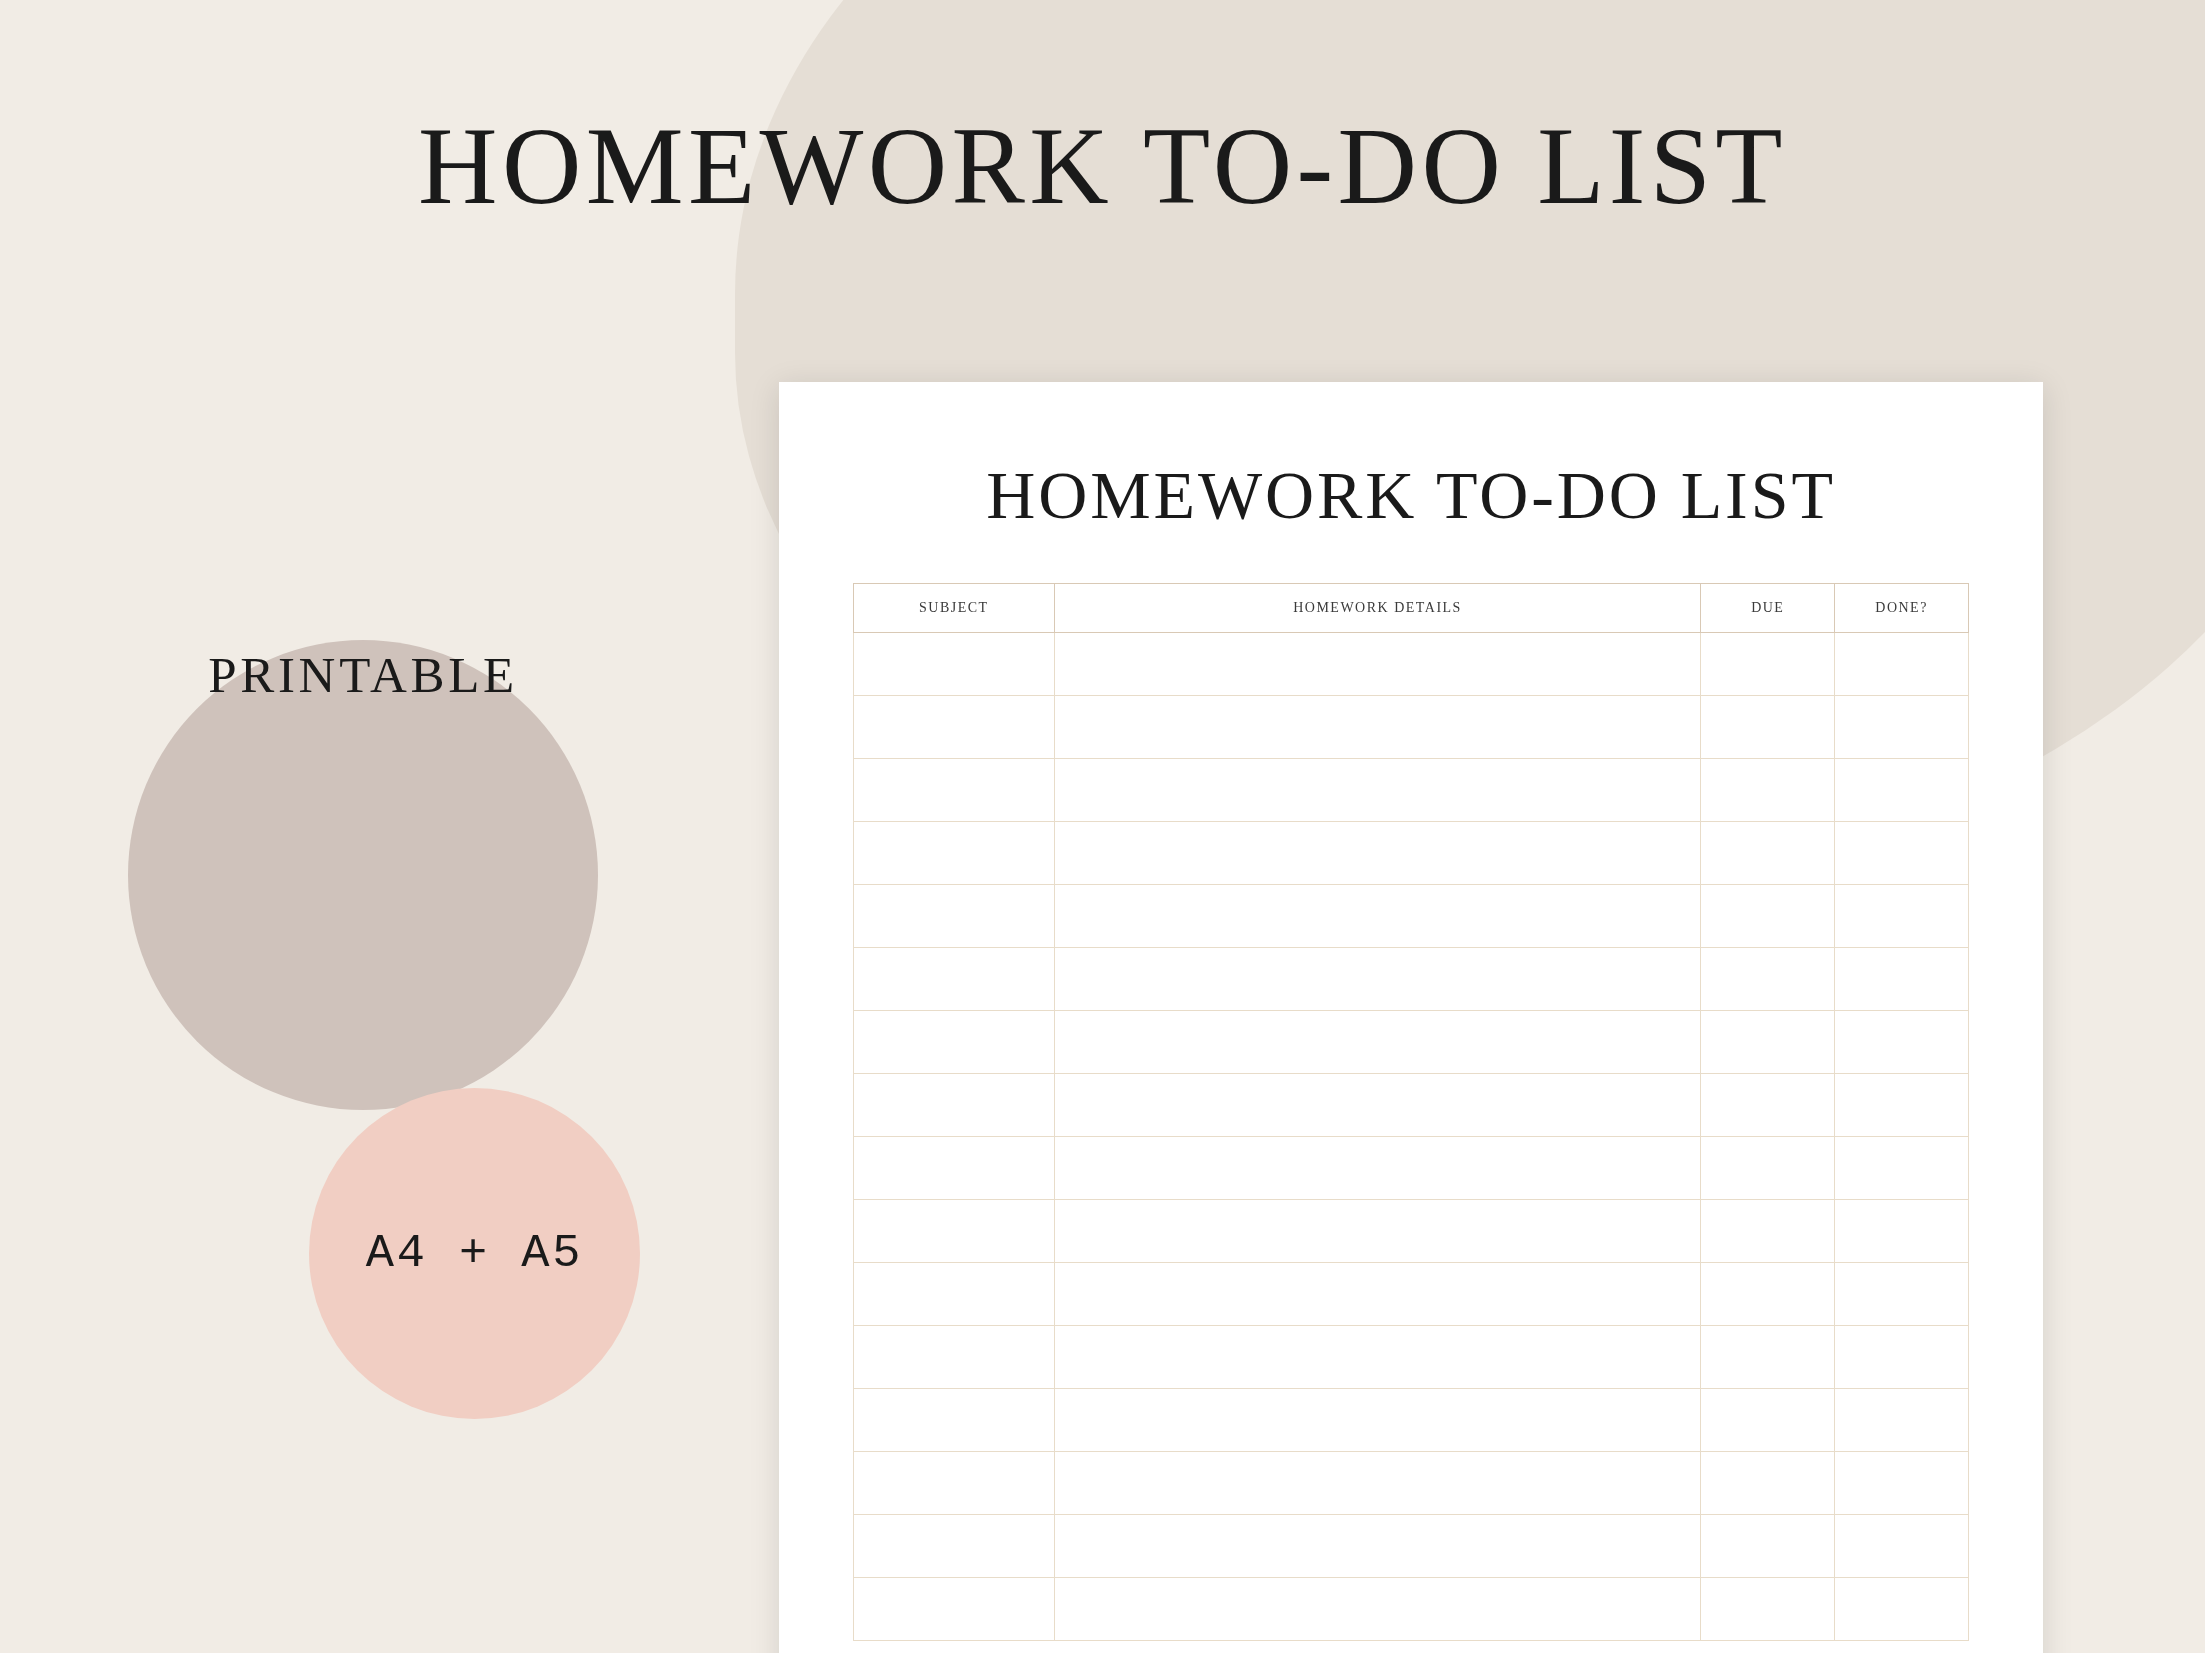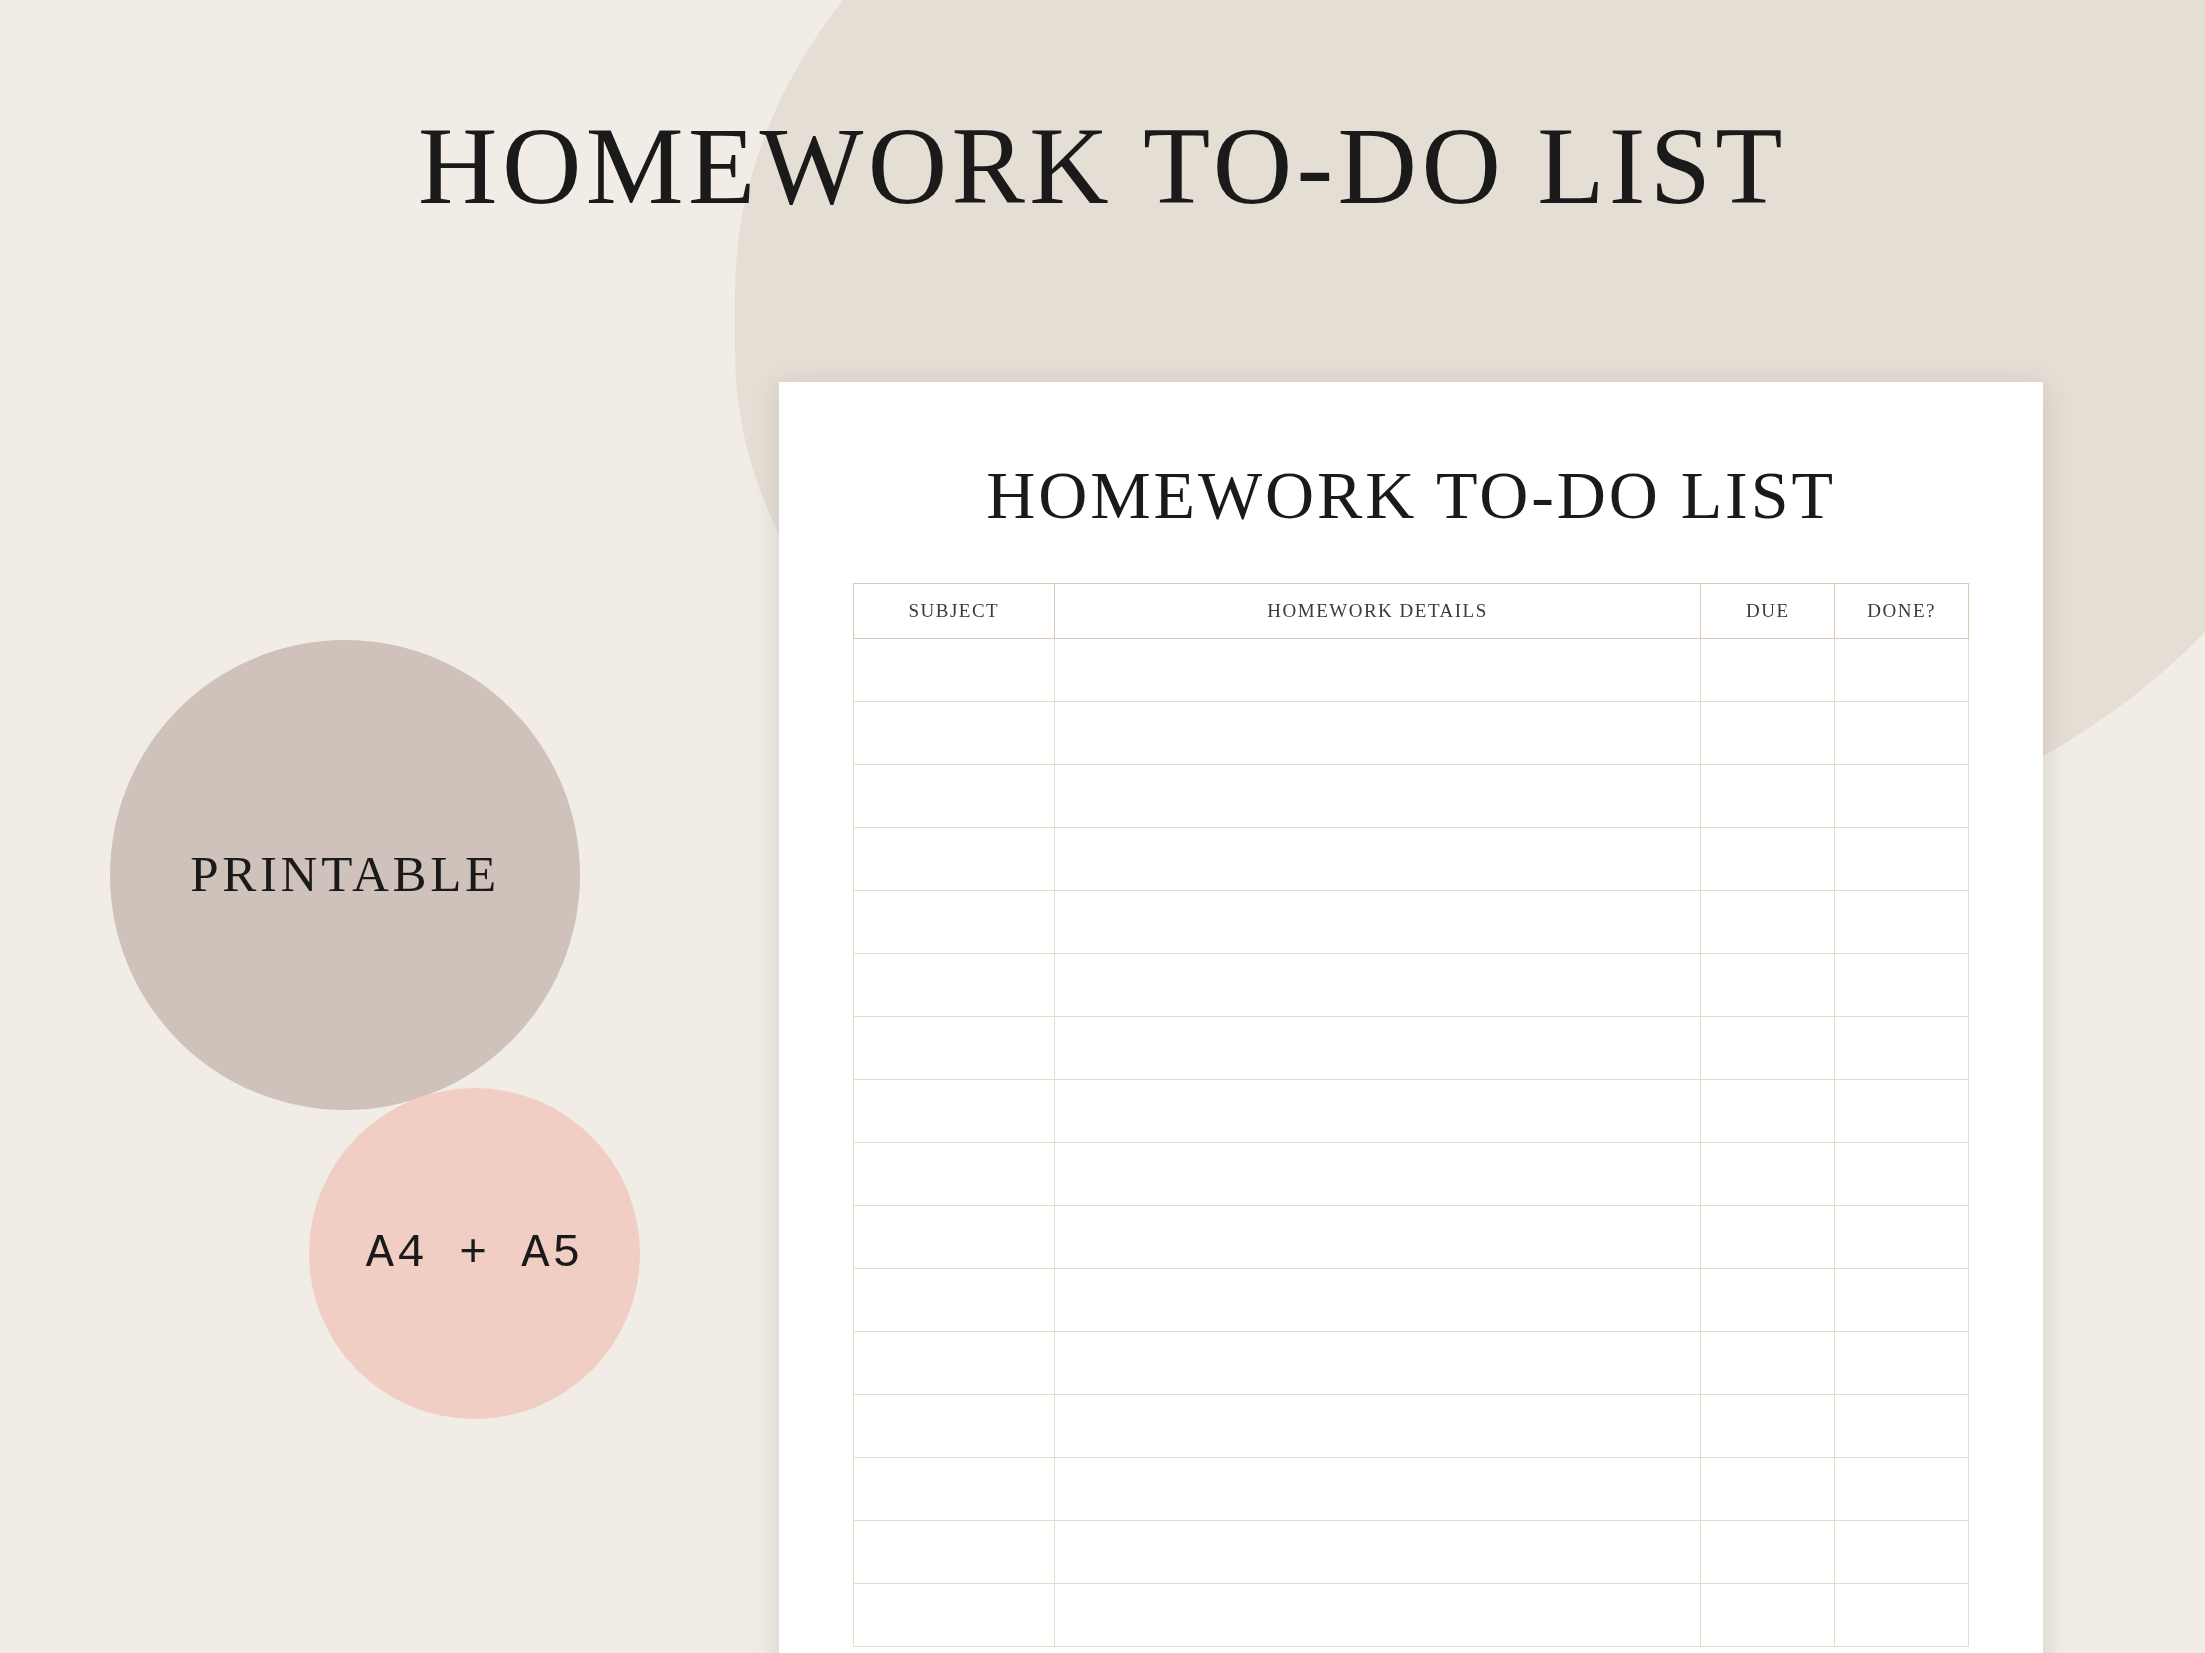--- a/index.html
+++ b/index.html
@@ -48,29 +48,29 @@
       color: #1a1a1a;
       z-index: 10;
       white-space: nowrap;
       font-family: 'Didot', 'Bodoni MT', Georgia, serif;
     }
     
     
     .badge-large {
       position: absolute;
       top: 640px;
-      left: 110px;
+      left: 128px;
       width: 470px;
       height: 470px;
       border-radius: 50%;
       background: #cfc2bb;
       display: flex;
       flex-direction: column;
       align-items: center;
-      justify-content: center;
+      justify-content: flex-start;
       z-index: 15;
     }
     
     .badge-large-text {
       font-size: 51px;
       font-weight: 400;
       letter-spacing: 3.7px;
       color: #1a1a1a;
       text-align: center;
       line-height: 1.4;
@@ -124,21 +124,21 @@
     }
     
     .table {
       width: 100%;
       border-collapse: collapse;
       border: 0.7px solid #d9c9b5;
     }
     
     .table th {
       padding: 16px 7.4px;
-      font-size: 19px;
+      font-size: 14px;
       font-weight: 400;
       letter-spacing: 1.5px;
       color: #3a3a3a;
       text-align: center;
       border: 0.7px solid #d9c9b5;
       font-family: 'Didot', 'Bodoni MT', Georgia, serif;
     }
     
     .table td {
       height: 63px;

